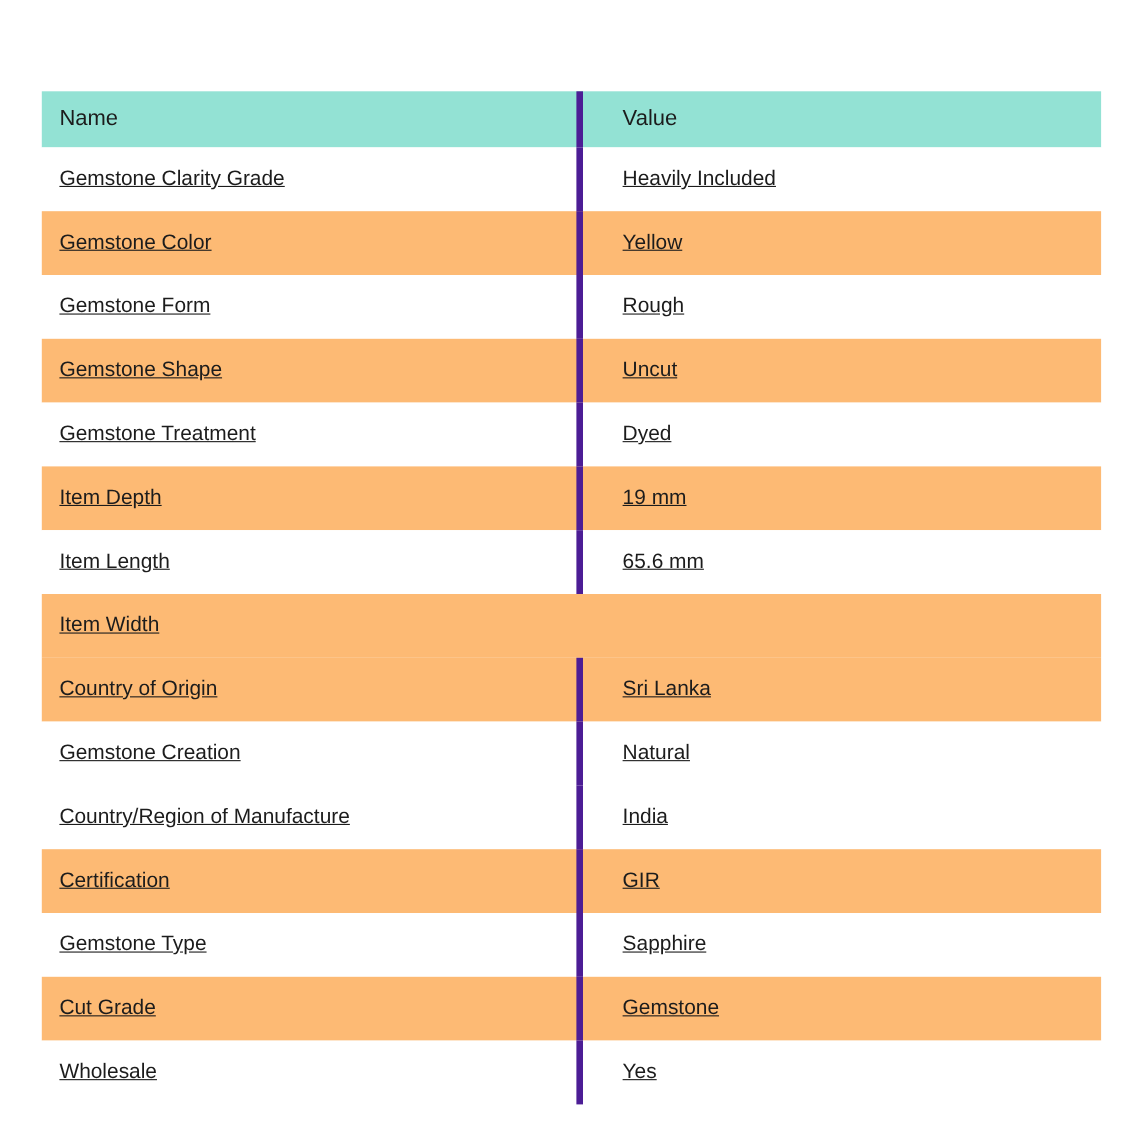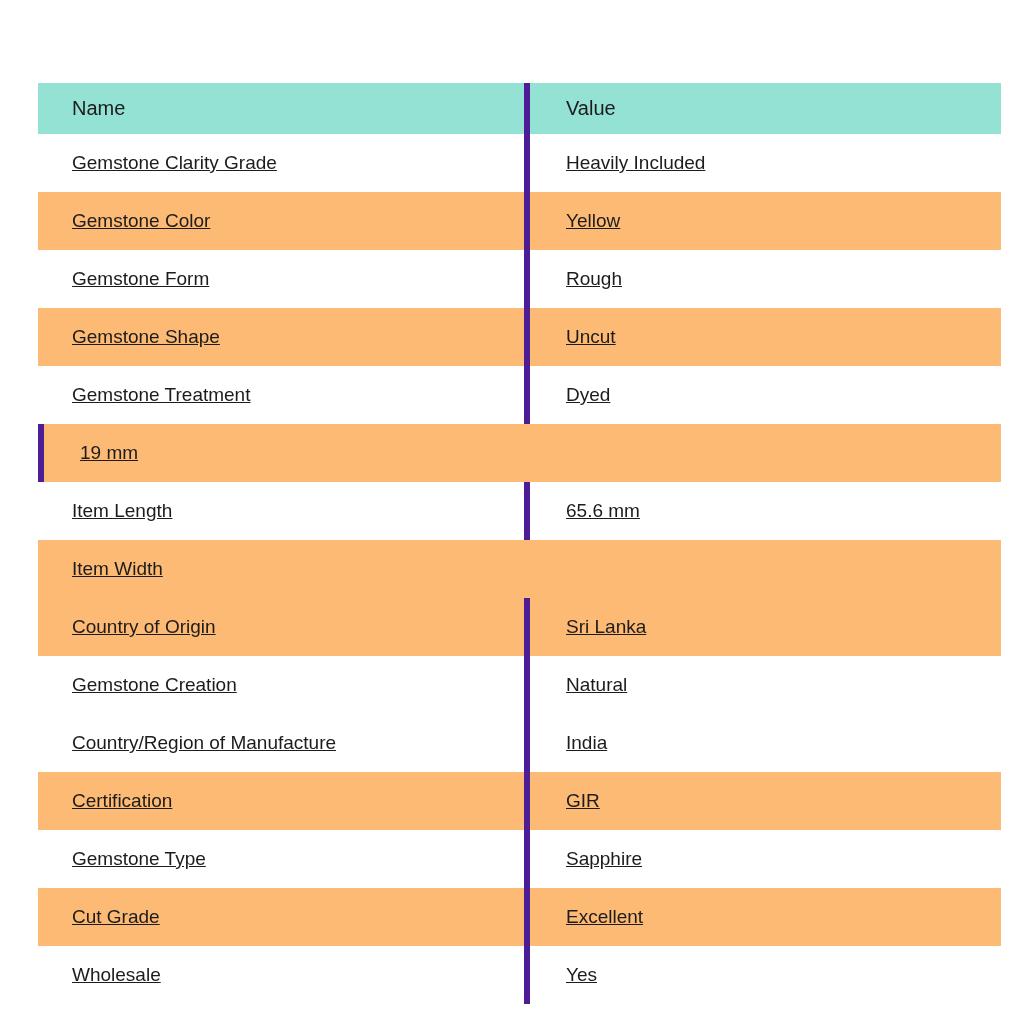--- a/index.html
+++ b/index.html
@@ -31,21 +31,21 @@
   }
   .t-header {
     display: flex;
     height: 51px;
     background: #93e2d4;
     font-weight: 500;
   }
   .cell-name {
     width: 486px;
     box-sizing: border-box;
-    padding-left: 34px;
+    padding-left: 16px;
     display: flex;
     align-items: center;
   }
   .cell-value {
     flex: 1;
     box-sizing: border-box;
     padding-left: 36px;
     border-left: 6px solid #4c1d95;
     display: flex;
     align-items: center;
@@ -84,20 +84,21 @@
     <div class="cell-name">Gemstone Shape</div>
     <div class="cell-value">Uncut</div>
   </div>
 
   <div class="t-row">
     <div class="cell-name">Gemstone Treatment</div>
     <div class="cell-value">Dyed</div>
   </div>
 
   <div class="t-row alt">
+    <div class="cell-name">Item Depth</div>
     <div class="cell-value">19 mm</div>
   </div>
 
   <div class="t-row">
     <div class="cell-name">Item Length</div>
     <div class="cell-value">65.6 mm</div>
   </div>
 
   <div class="t-row alt">
     <div class="cell-name">Item Width</div>
@@ -123,21 +124,21 @@
     <div class="cell-value">GIR</div>
   </div>
 
   <div class="t-row">
     <div class="cell-name">Gemstone Type</div>
     <div class="cell-value">Sapphire</div>
   </div>
 
   <div class="t-row alt">
     <div class="cell-name">Cut Grade</div>
-    <div class="cell-value">Excellent</div>
+    <div class="cell-value">Gemstone</div>
   </div>
 
   <div class="t-row">
     <div class="cell-name">Wholesale</div>
     <div class="cell-value">Yes</div>
   </div>
 
 </div>
 
 </body></html>

